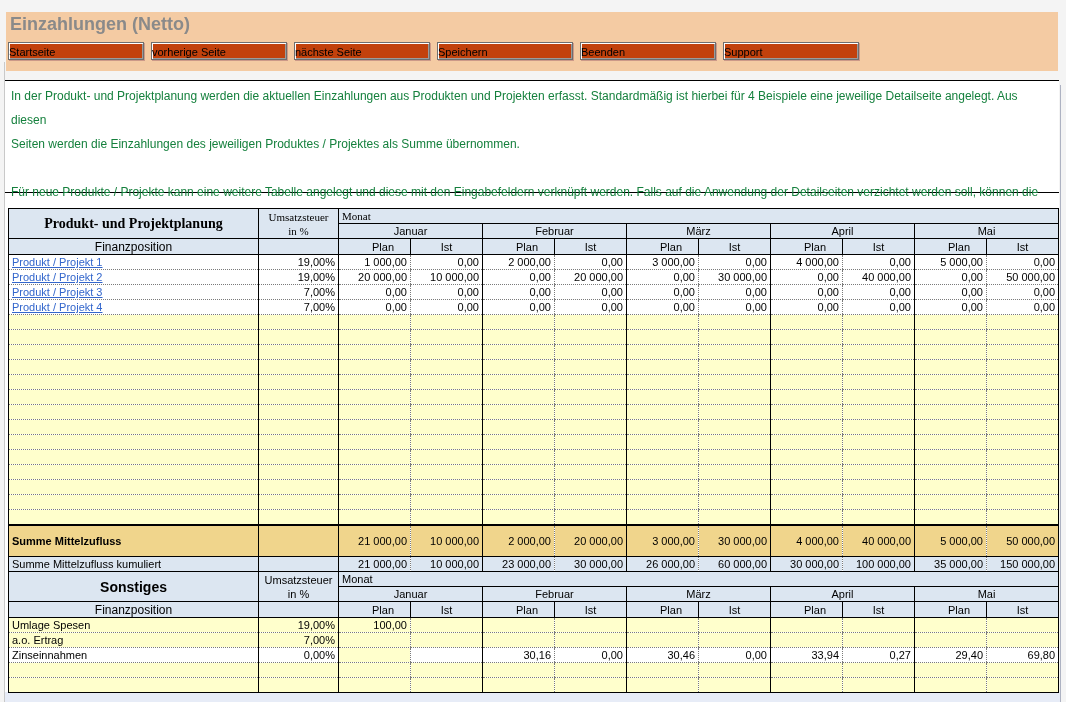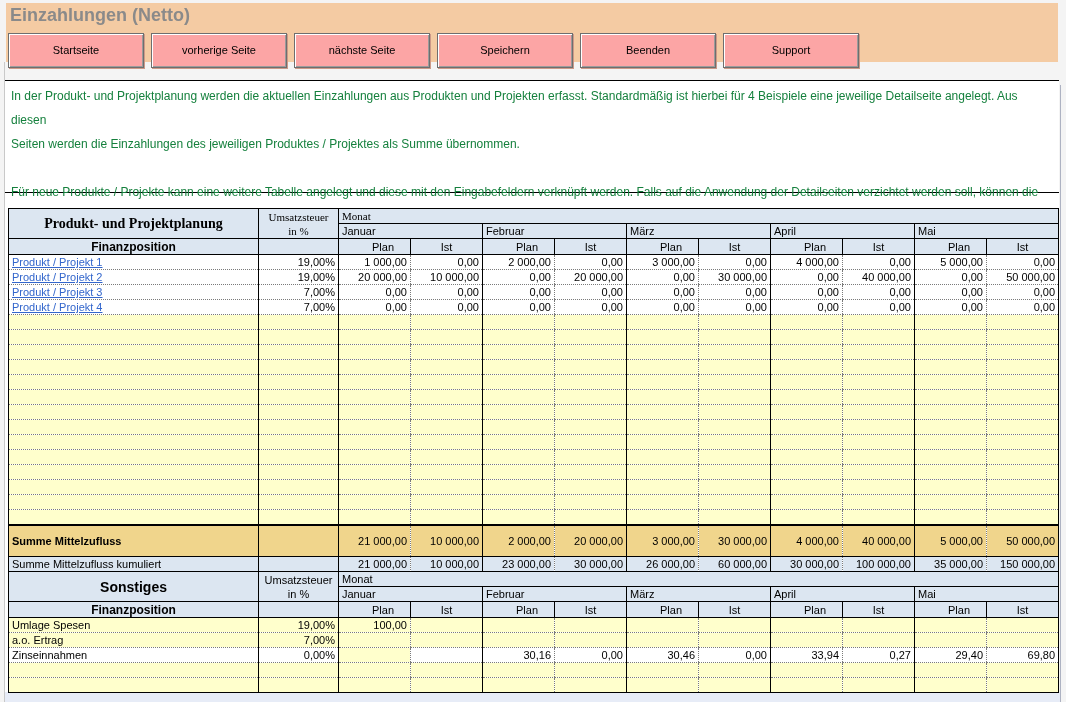--- a/index.html
+++ b/index.html
@@ -6,51 +6,51 @@
   html,body { width:1066px; height:702px; overflow:hidden;
     background:#F4F4F4; font-family:"Liberation Sans", sans-serif; }
 
   .sheet { position:absolute; left:5px; top:81px; width:1054px; height:611px;
     background:#FFFFFF; }
   .left-edge { position:absolute; left:4px; top:62px; width:1px; height:640px; background:#C9C9C9; }
   .right-edge { position:absolute; left:1060px; top:85px; width:1px; height:617px; background:#ADB2C2; }
   .bottom-strip { position:absolute; left:5px; top:692px; width:1055px; height:10px; background:#E7ECF7; }
 
   
-  .title-bar { position:absolute; left:6px; top:3px; width:1052px; height:59px;
+  .title-bar { position:absolute; left:6px; top:12px; width:1052px; height:59px;
     background:#F4CBA3;padding-left:24px; }
   .page-title { position:absolute; left:4px; top:2px; font-size:18px; font-weight:bold;
     color:#8A8A8A; letter-spacing:0px; }
   .toolbar { position:absolute; left:2px; top:30px; display:flex; gap:7px; }
-  .btn { width:136px; height:35px; background:#fca5a5; border:1px solid #6E6E6E;
+  .btn { width:136px; height:18px; background:#c2410c; border:1px solid #6E6E6E;
     box-shadow: inset 1px 1px 0 #FFFFFF, inset -1px -1px 0 #9B9B9B, 1px 1px 0 #C98;
     font-family:"Liberation Sans", sans-serif; font-size:11px; color:#000;
-    text-align:center; line-height:19px; cursor:pointer; }
+    text-align:left; line-height:19px; cursor:pointer; }
 
   
   .description { position:absolute; left:5px; top:80px; width:1054px; height:113px;
     background:#FFFFFF; border-top:1px solid #000; border-bottom:1px solid #000;
     padding:3px 6px; font-size:12px; line-height:24px; color:#15803d;
     white-space:pre-line; }
 
   
   .tbl-wrap1 { position:absolute; left:8px; top:208px; }
   .tbl-wrap2 { position:absolute; left:8px; top:571px; }
   table.xtable { border-collapse:collapse; table-layout:fixed; width:1050px;
     font-size:11px; border:1px solid #000; }
   table.xtable th, table.xtable td { overflow:hidden; white-space:nowrap; }
 
   
   .xtable th { background:#DCE6F1; font-weight:normal; border:1px solid #000;
     padding:0 3px; }
   th.t-title { font-size:14px; font-weight:bold; text-align:center; }
   th.t-vat { text-align:center; line-height:14px; }
   th.t-monat { text-align:left; }
-  th.h-month { text-align:left; height:15px; }
-  th.h-finanz { font-size:12px; font-weight:bold; text-align:center; height:16px; }
+  th.h-month { text-align:center; height:15px; }
+  th.h-finanz { font-size:12px; font-weight:normal; text-align:center; height:16px; }
   th.h-plan { text-align:center; border-left:1px solid #000;padding-left:20px; }
   th.h-ist  { text-align:center; border-left:1px dotted #7a7a7a; }
 
   
   .xtable td { height:15px; padding:0 3px; border-bottom:1px dotted #7a7a7a; }
   td.c-label { text-align:left; border-right:1px solid #000; }
   td.c-vat   { text-align:right; border-right:1px solid #000; }
   td.v-plan  { text-align:right; border-left:1px solid #000; }
   td.v-ist   { text-align:right; border-left:1px dotted #7a7a7a; }
 

